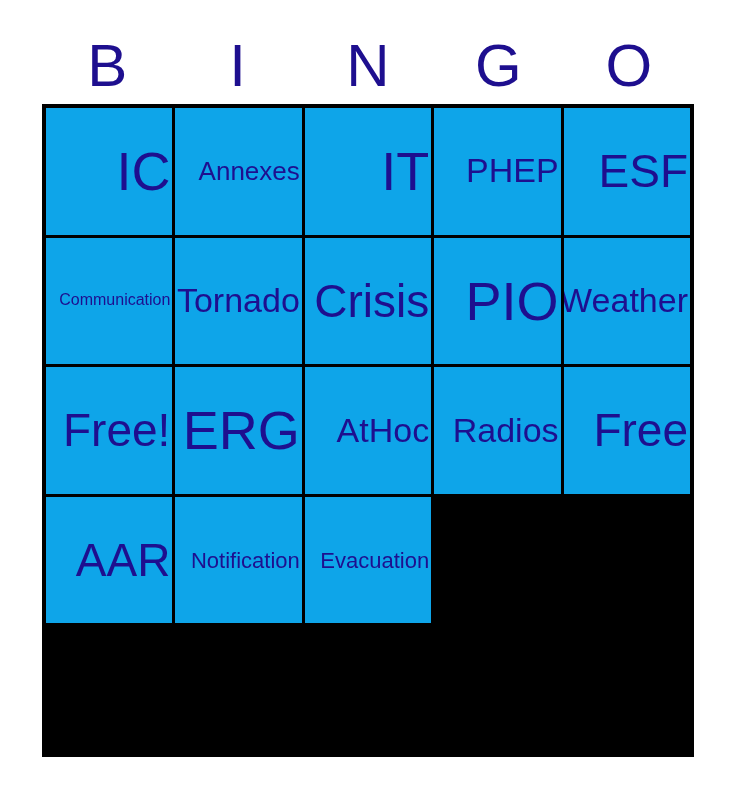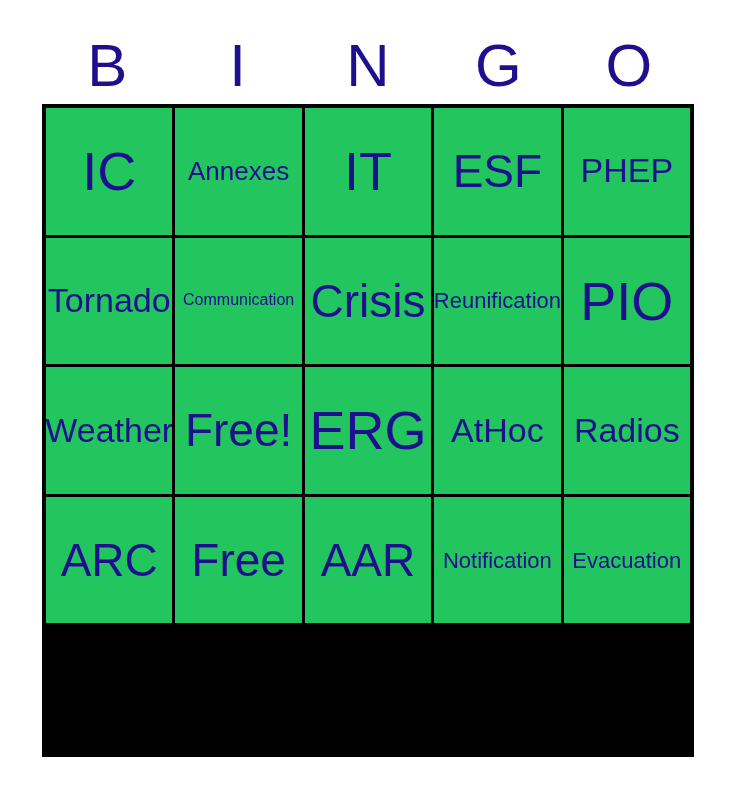--- a/index.html
+++ b/index.html
@@ -53,24 +53,24 @@
     height: 653px;
     box-sizing: border-box;
     border: 4px solid #000000;
     background: #000000;
     display: grid;
     grid-template-columns: repeat(5, 1fr);
     grid-template-rows: repeat(5, 1fr);
     gap: 3px;
   }
   .bingo-cell {
-    background: #22c55e;
+    background: #0ea5e9;
     display: flex;
     align-items: center;
-    justify-content: center;
+    justify-content: flex-end;
     overflow: hidden;
     padding: 7px 2px;
     box-sizing: border-box;
   }
   .cell-text {
     color: #1e0f8f;
     text-align: center;
     line-height: 1.05;
     white-space: nowrap;
     font-weight: 400;
@@ -102,59 +102,53 @@
       <div class="bingo-cell">
         <span class="cell-text size-xl">IC</span>
       </div>
       <div class="bingo-cell">
         <span class="cell-text size-sm">Annexes</span>
       </div>
       <div class="bingo-cell">
         <span class="cell-text size-xl">IT</span>
       </div>
       <div class="bingo-cell">
+        <span class="cell-text size-md">PHEP</span>
+      </div>
+      <div class="bingo-cell">
         <span class="cell-text size-lg">ESF</span>
       </div>
       <div class="bingo-cell">
-        <span class="cell-text size-md">PHEP</span>
+        <span class="cell-text size-xxs">Communication</span>
       </div>
       <div class="bingo-cell">
         <span class="cell-text size-md">Tornado</span>
       </div>
       <div class="bingo-cell">
-        <span class="cell-text size-xxs">Communication</span>
-      </div>
-      <div class="bingo-cell">
         <span class="cell-text size-lg">Crisis</span>
-      </div>
-      <div class="bingo-cell">
-        <span class="cell-text size-xs">Reunification</span>
       </div>
       <div class="bingo-cell">
         <span class="cell-text size-xl">PIO</span>
       </div>
       <div class="bingo-cell">
         <span class="cell-text size-md">Weather</span>
       </div>
       <div class="bingo-cell">
         <span class="cell-text size-lg">Free!</span>
       </div>
       <div class="bingo-cell">
         <span class="cell-text size-xl">ERG</span>
       </div>
       <div class="bingo-cell">
         <span class="cell-text size-md">AtHoc</span>
       </div>
       <div class="bingo-cell">
         <span class="cell-text size-md">Radios</span>
       </div>
       <div class="bingo-cell">
-        <span class="cell-text size-lg">ARC</span>
-      </div>
-      <div class="bingo-cell">
         <span class="cell-text size-lg">Free</span>
       </div>
       <div class="bingo-cell">
         <span class="cell-text size-lg">AAR</span>
       </div>
       <div class="bingo-cell">
         <span class="cell-text size-xs">Notification</span>
       </div>
       <div class="bingo-cell">
         <span class="cell-text size-xs">Evacuation</span>

